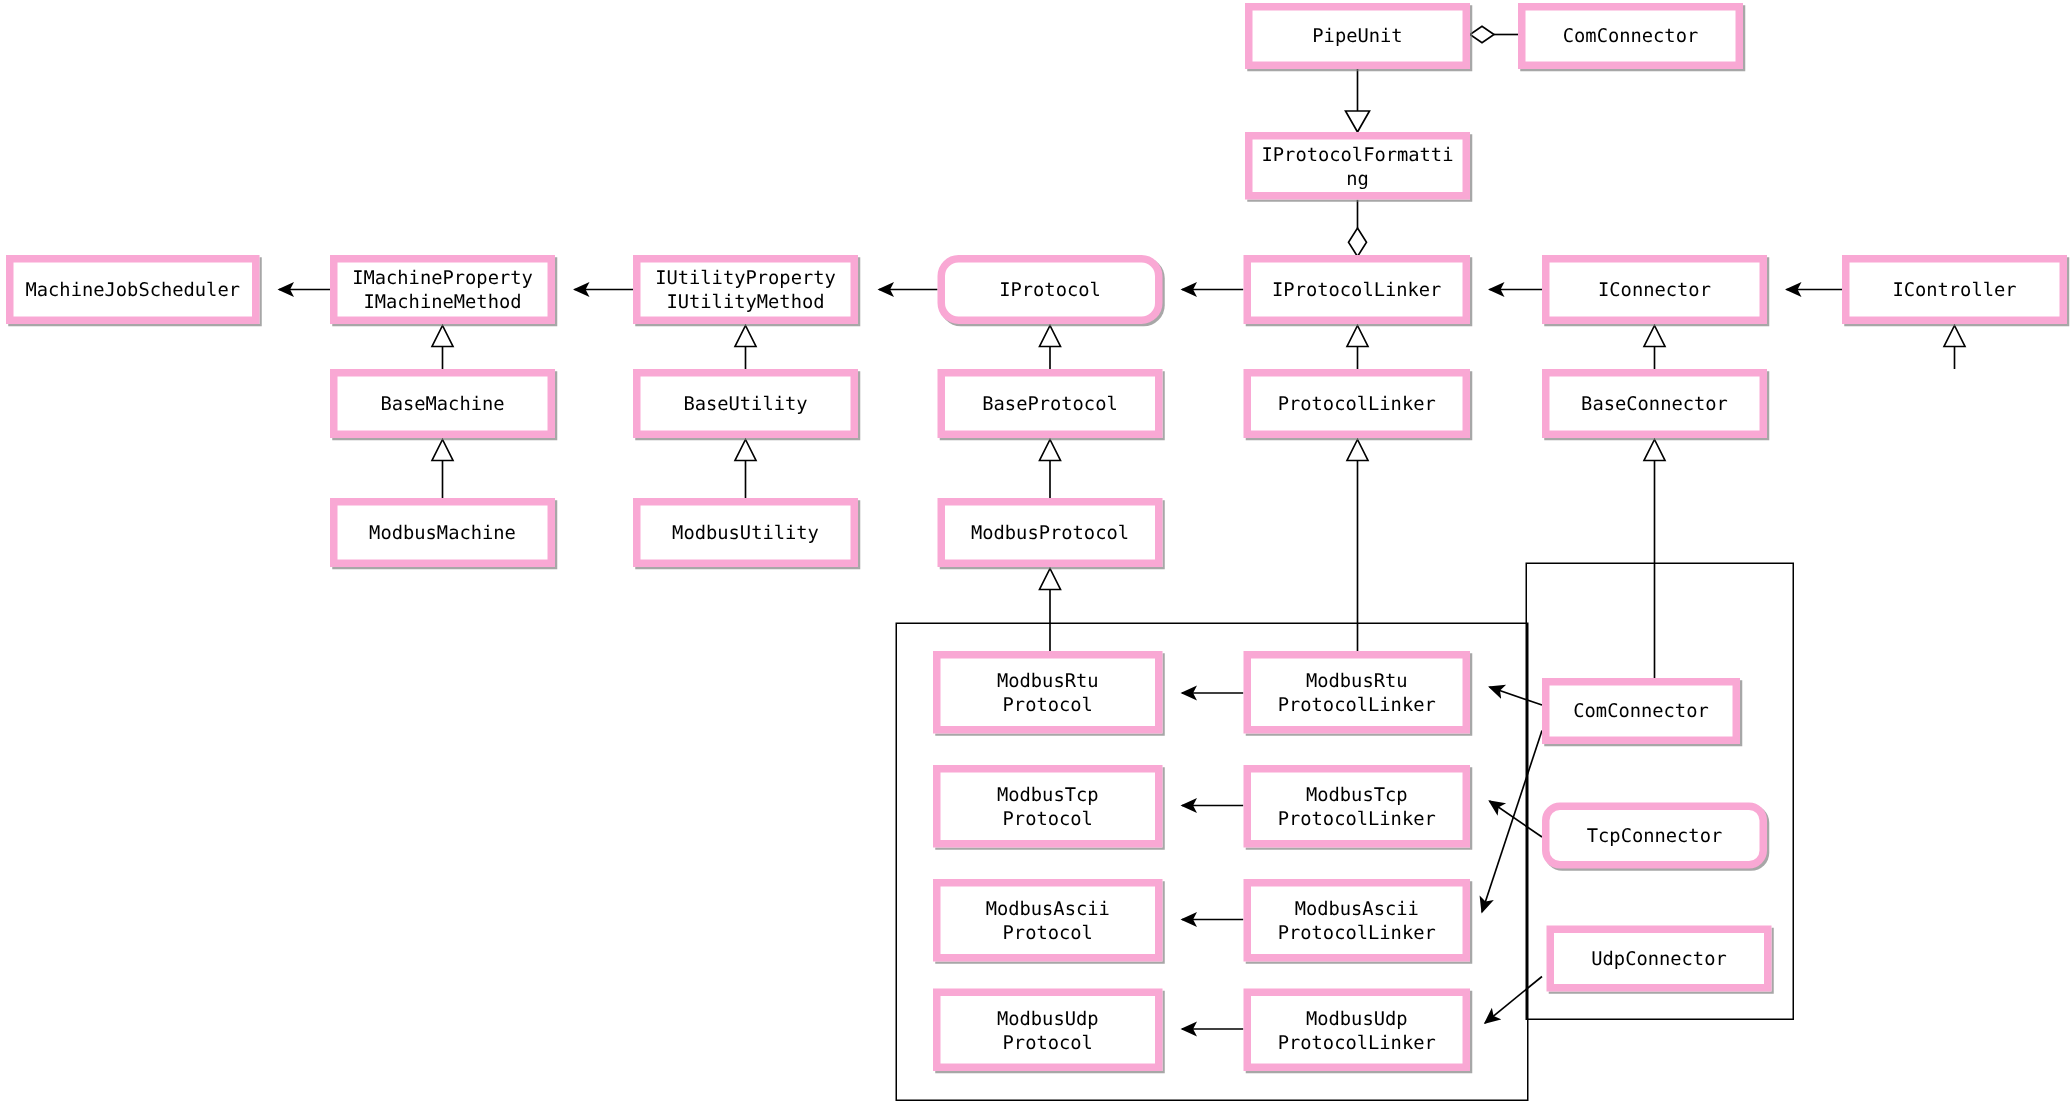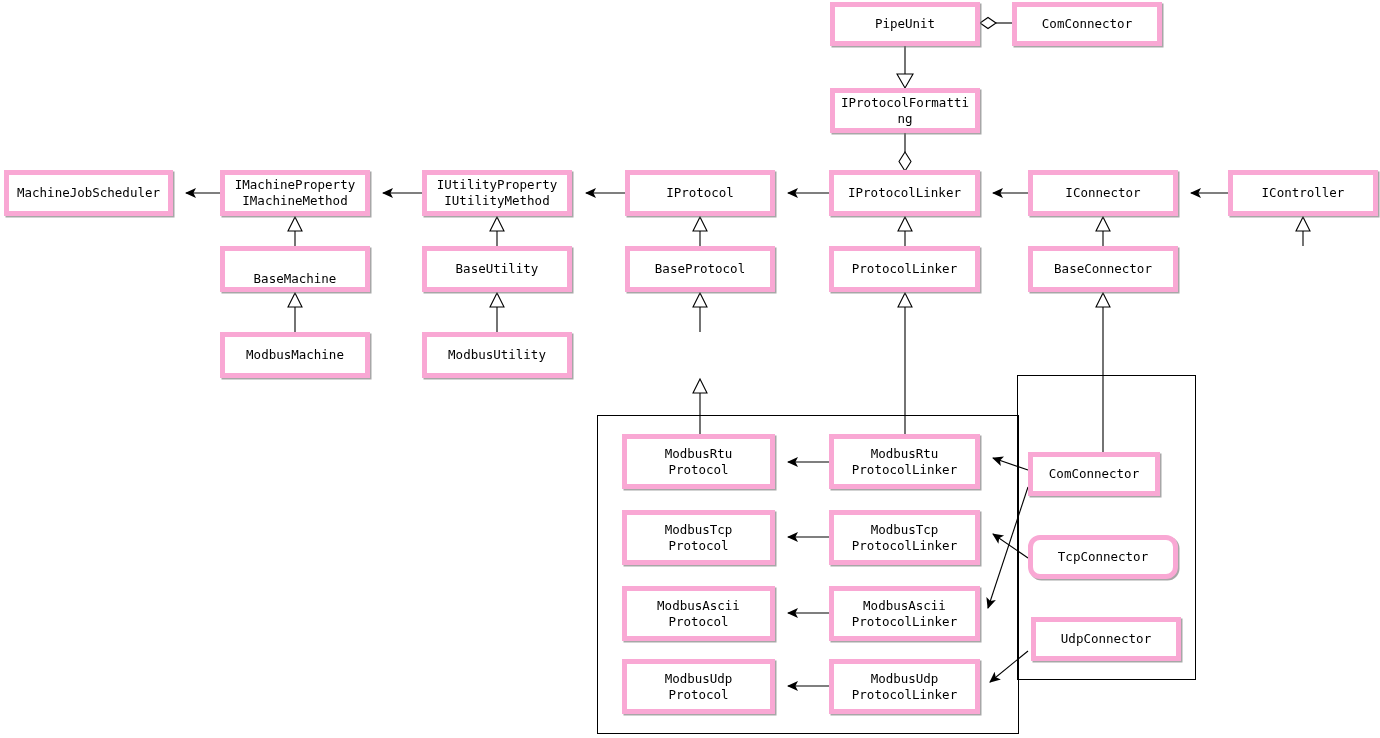--- a/index.html
+++ b/index.html
@@ -202,37 +202,37 @@
   <div class="uml-box" style="left:220px; top:170px; width:150px; height:46px;">
     <span>IMachineProperty
 IMachineMethod</span>
   </div>
 
   <div class="uml-box" style="left:422px; top:170px; width:150px; height:46px;">
     <span>IUtilityProperty
 IUtilityMethod</span>
   </div>
 
-  <div class="uml-box" style="left:625px; top:170px; width:150px; height:46px;">
+  <div class="uml-box" style="left:625px; top:170px; width:150px; height:46px;border-radius:14px;">
     <span>IProtocol</span>
   </div>
 
   <div class="uml-box" style="left:829px; top:170px; width:151px; height:46px;">
     <span>IProtocolLinker</span>
   </div>
 
   <div class="uml-box" style="left:1028px; top:170px; width:150px; height:46px;">
     <span>IConnector</span>
   </div>
 
   <div class="uml-box" style="left:1228px; top:170px; width:150px; height:46px;">
     <span>IController</span>
   </div>
 
-  <div class="uml-box" style="left:220px; top:246px; width:150px; height:46px;align-items:flex-end;">
+  <div class="uml-box" style="left:220px; top:246px; width:150px; height:46px;">
     <span>BaseMachine</span>
   </div>
 
   <div class="uml-box" style="left:422px; top:246px; width:150px; height:46px;">
     <span>BaseUtility</span>
   </div>
 
   <div class="uml-box" style="left:625px; top:246px; width:150px; height:46px;">
     <span>BaseProtocol</span>
   </div>
@@ -247,20 +247,23 @@
 
 
   <div class="uml-box" style="left:220px; top:332px; width:150px; height:46px;">
     <span>ModbusMachine</span>
   </div>
 
   <div class="uml-box" style="left:422px; top:332px; width:150px; height:46px;">
     <span>ModbusUtility</span>
   </div>
 
+  <div class="uml-box" style="left:625px; top:332px; width:150px; height:46px;">
+    <span>ModbusProtocol</span>
+  </div>
 
   <div class="uml-box" style="left:622px; top:434px; width:153px; height:55px;">
     <span>ModbusRtu
 Protocol</span>
   </div>
 
   <div class="uml-box" style="left:622px; top:510px; width:153px; height:55px;">
     <span>ModbusTcp
 Protocol</span>
   </div>

